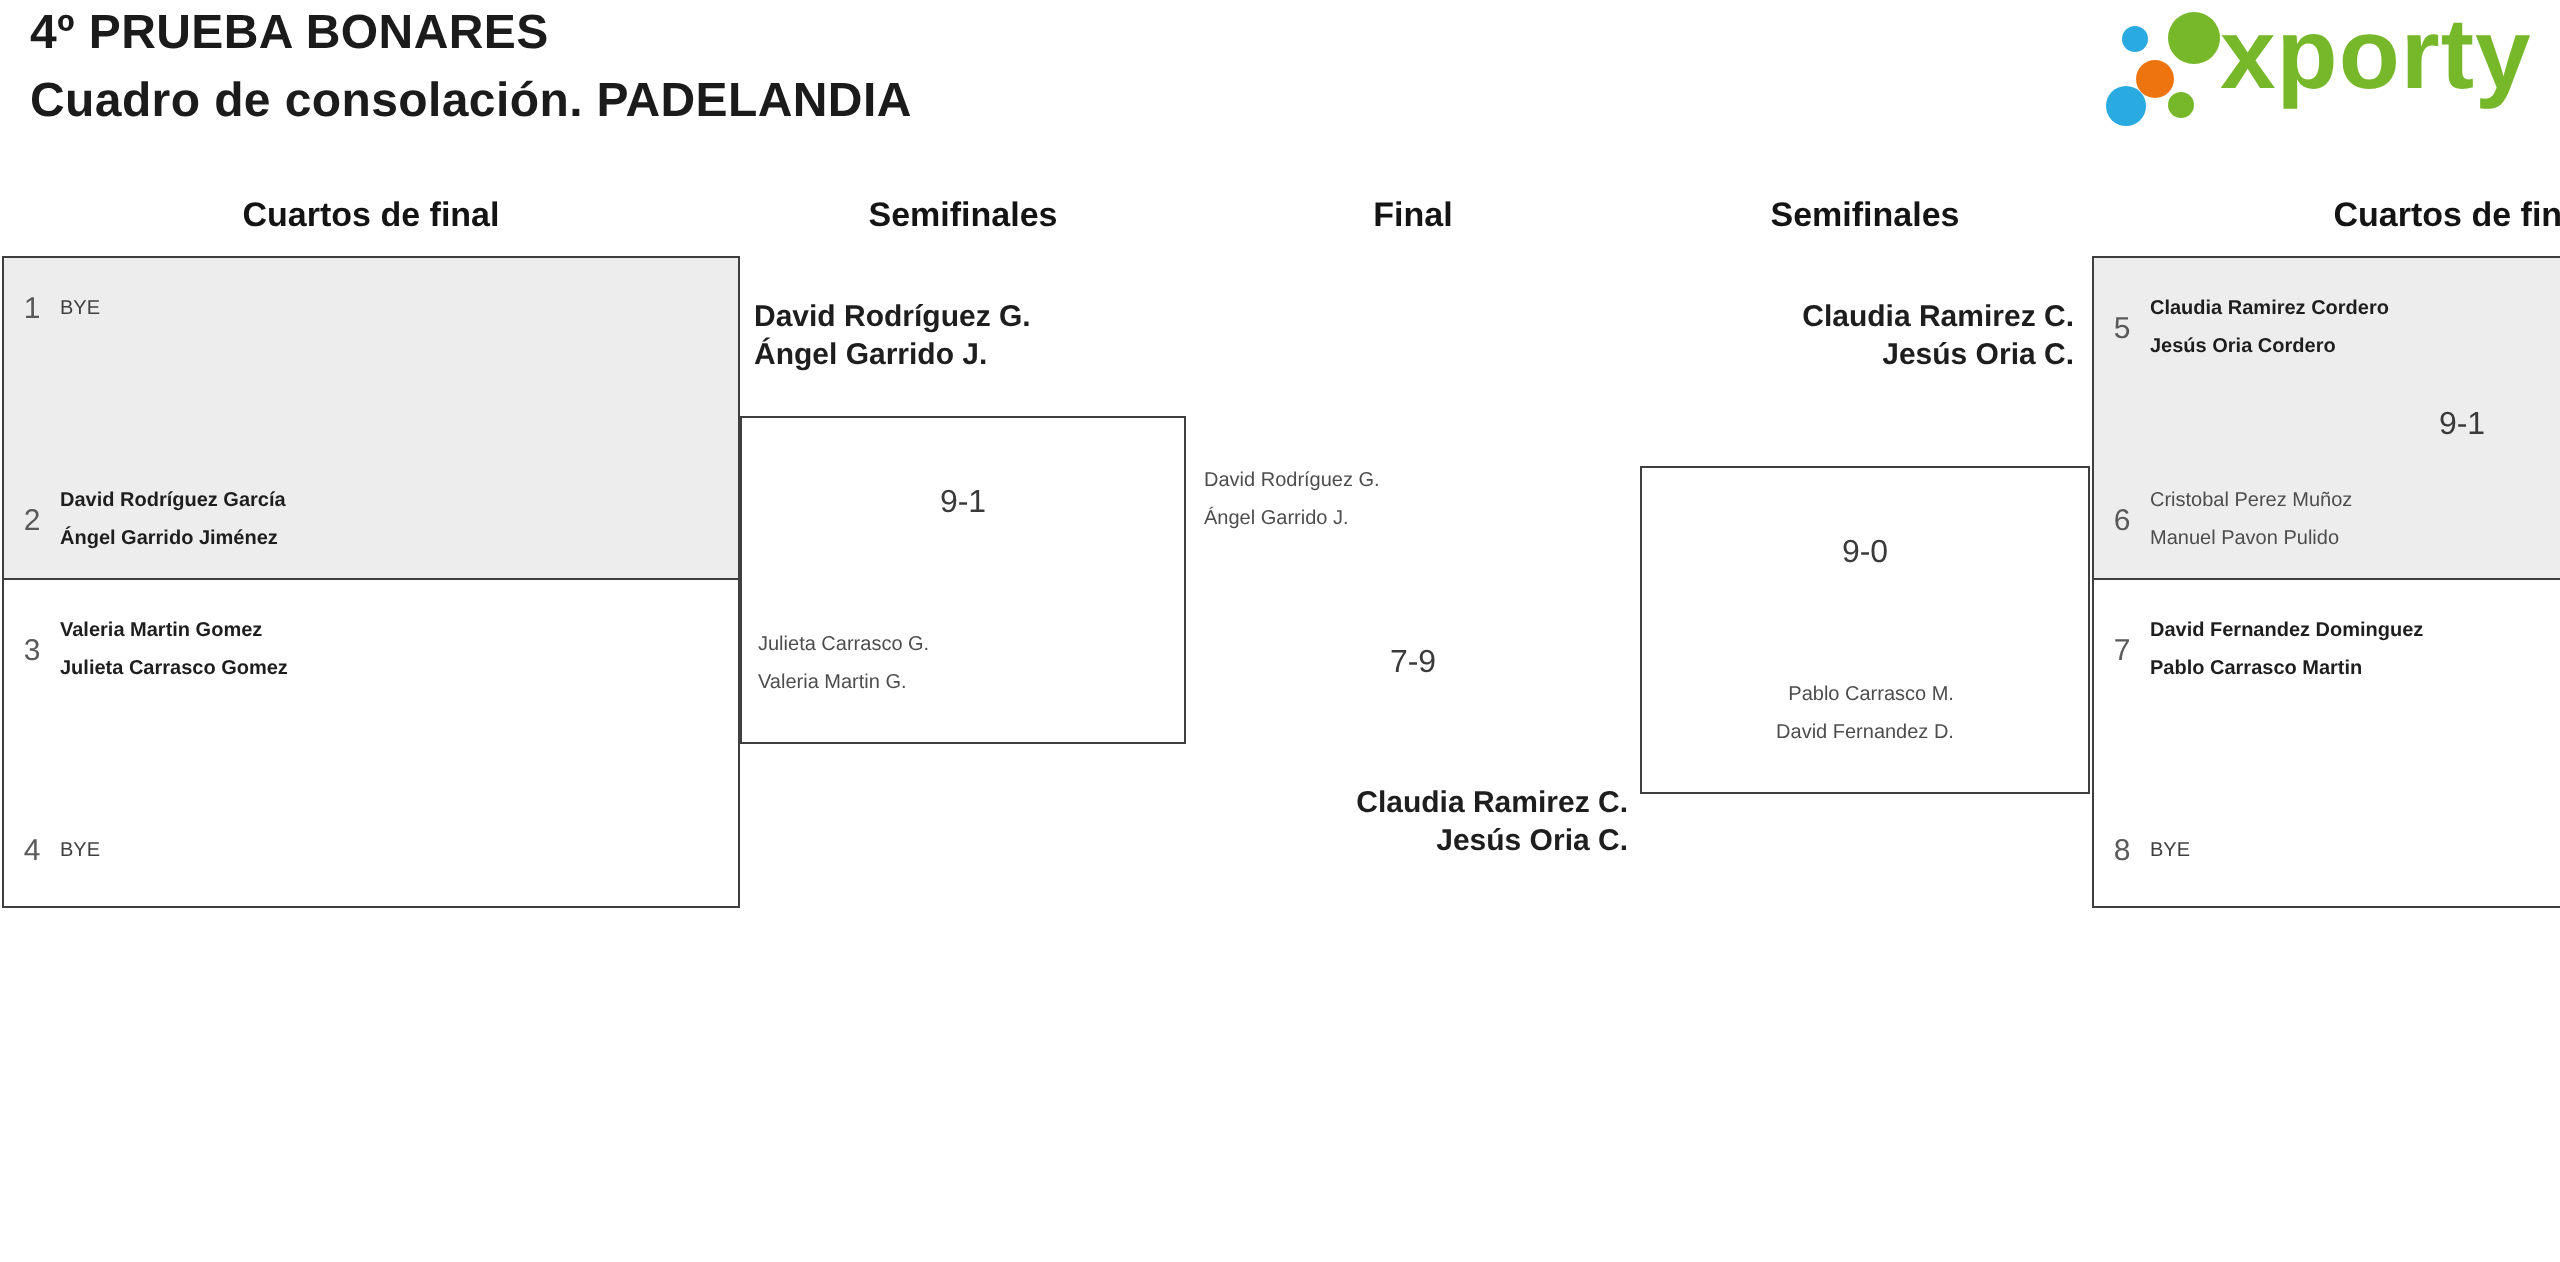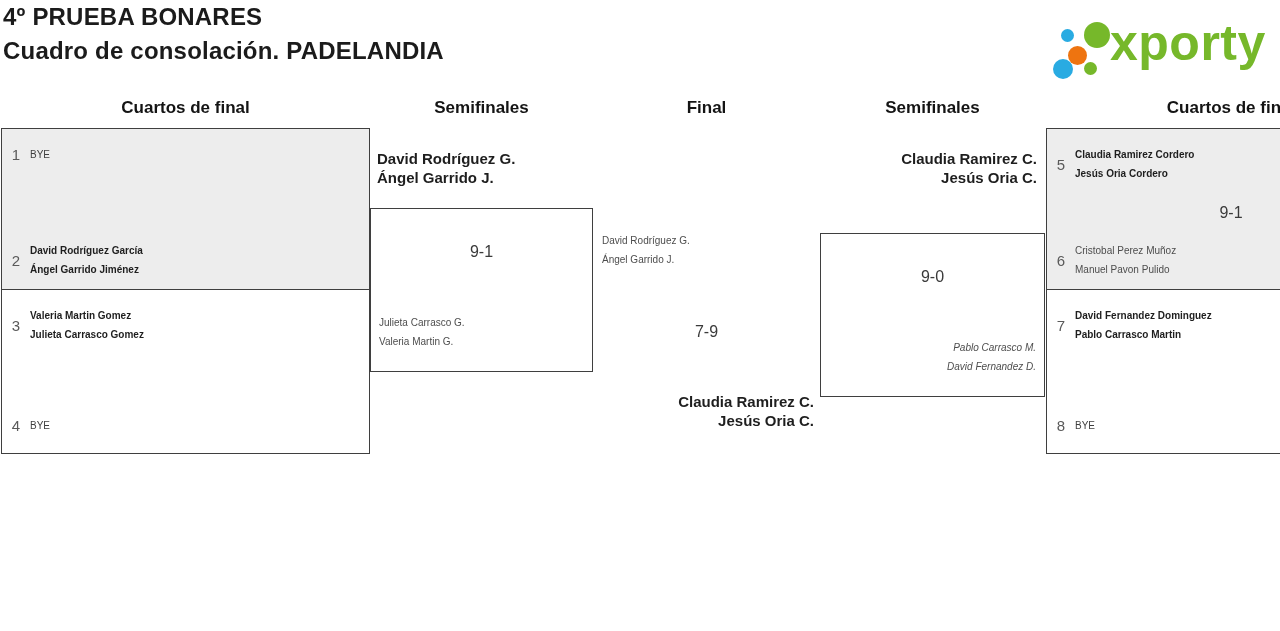--- a/index.html
+++ b/index.html
@@ -1,25 +1,25 @@
 <!DOCTYPE html>
 <html><head>
 <meta charset="utf-8">
 <style>
   html,body { margin:0; padding:0; background:#fff; }
   .stage {
     position:relative; width:1280px; height:631px; overflow:hidden;
     background:#ffffff; font-family:"Liberation Sans","DejaVu Sans",sans-serif;
     color:#1e1e1e;
   }
-  .page-title { position:absolute; left:3px; top:0px; font-size:24px; line-height:34px; font-weight:700; color:#1b1b1b; letter-spacing:0.2px; }
+  .page-title { position:absolute; left:15px; top:0px; font-size:24px; line-height:34px; font-weight:700; color:#1b1b1b; letter-spacing:0.2px; }
   .page-title div { white-space:nowrap; }
 
   
-  .logo { position:absolute; left:0; top:16px; width:1128px; height:75px; }
+  .logo { position:absolute; left:0; top:0; width:1128px; height:75px; }
   .logo .dot { position:absolute; border-radius:50%; }
   .dot-blue-small  { left:1061px; top:13px; width:13px; height:13px; background:#29abe2; }
   .dot-green-large { left:1084px; top:6px;  width:26px; height:26px; background:#76b82a; }
   .dot-orange      { left:1068px; top:30px; width:19px; height:19px; background:#ee7410; }
   .dot-blue-large  { left:1053px; top:43px; width:20px; height:20px; background:#29abe2; }
   .dot-green-small { left:1084px; top:46px; width:13px; height:13px; background:#76b82a; }
   .logo-word { position:absolute; left:1110px; top:-4px; font-size:50px; line-height:62px; font-weight:700; letter-spacing:0.5px; color:#76b82a; }
 
   .round-header { position:absolute; top:97px; text-align:center; font-size:17px; line-height:21px; font-weight:700; color:#141414; white-space:nowrap; }
   .rh-qf-left  { left:1px;    width:369px; }
@@ -37,21 +37,21 @@
   .sf-box { padding:33px 0 20px; }
 
   .box-qf-left-top     { left:1px;    top:128px; width:369px; height:162px; }
   .box-qf-left-bottom  { left:1px;    top:289px; width:369px; height:165px; }
   .box-sf-left         { left:370px;  top:208px; width:223px; height:164px; }
   .box-sf-right        { left:820px;  top:208px; width:225px; height:164px;margin-top:25px; }
   .box-qf-right-top    { left:1046px; top:128px; width:370px; height:162px; }
   .box-qf-right-bottom { left:1046px; top:289px; width:370px; height:165px; }
 
   .entry { display:flex; align-items:center; gap:8px; padding:0 8px; }
-  .entry.right { justify-content:flex-end;font-style:italic; }
+  .entry.right { justify-content:center; }
   .seed { flex:0 0 12px; width:12px; text-align:center; font-size:15px; color:#5a5a5a; }
   .names { font-size:10px; line-height:19px; color:#3f3f3f; }
   .names.winner { font-weight:700; color:#1e1e1e; }
   .names.muted  { color:#4d4d4d; }
   .names.r { text-align:right; }
   .score { width:100%; text-align:center; font-size:16px; line-height:19px; color:#3a3a3a; }
 
   .sf-label { position:absolute; top:149px; font-size:15px; line-height:19px; font-weight:700; color:#1e1e1e; }
   .sf-label-left  { left:377px; }
   .sf-label-right { left:820px; width:217px; text-align:right; }

